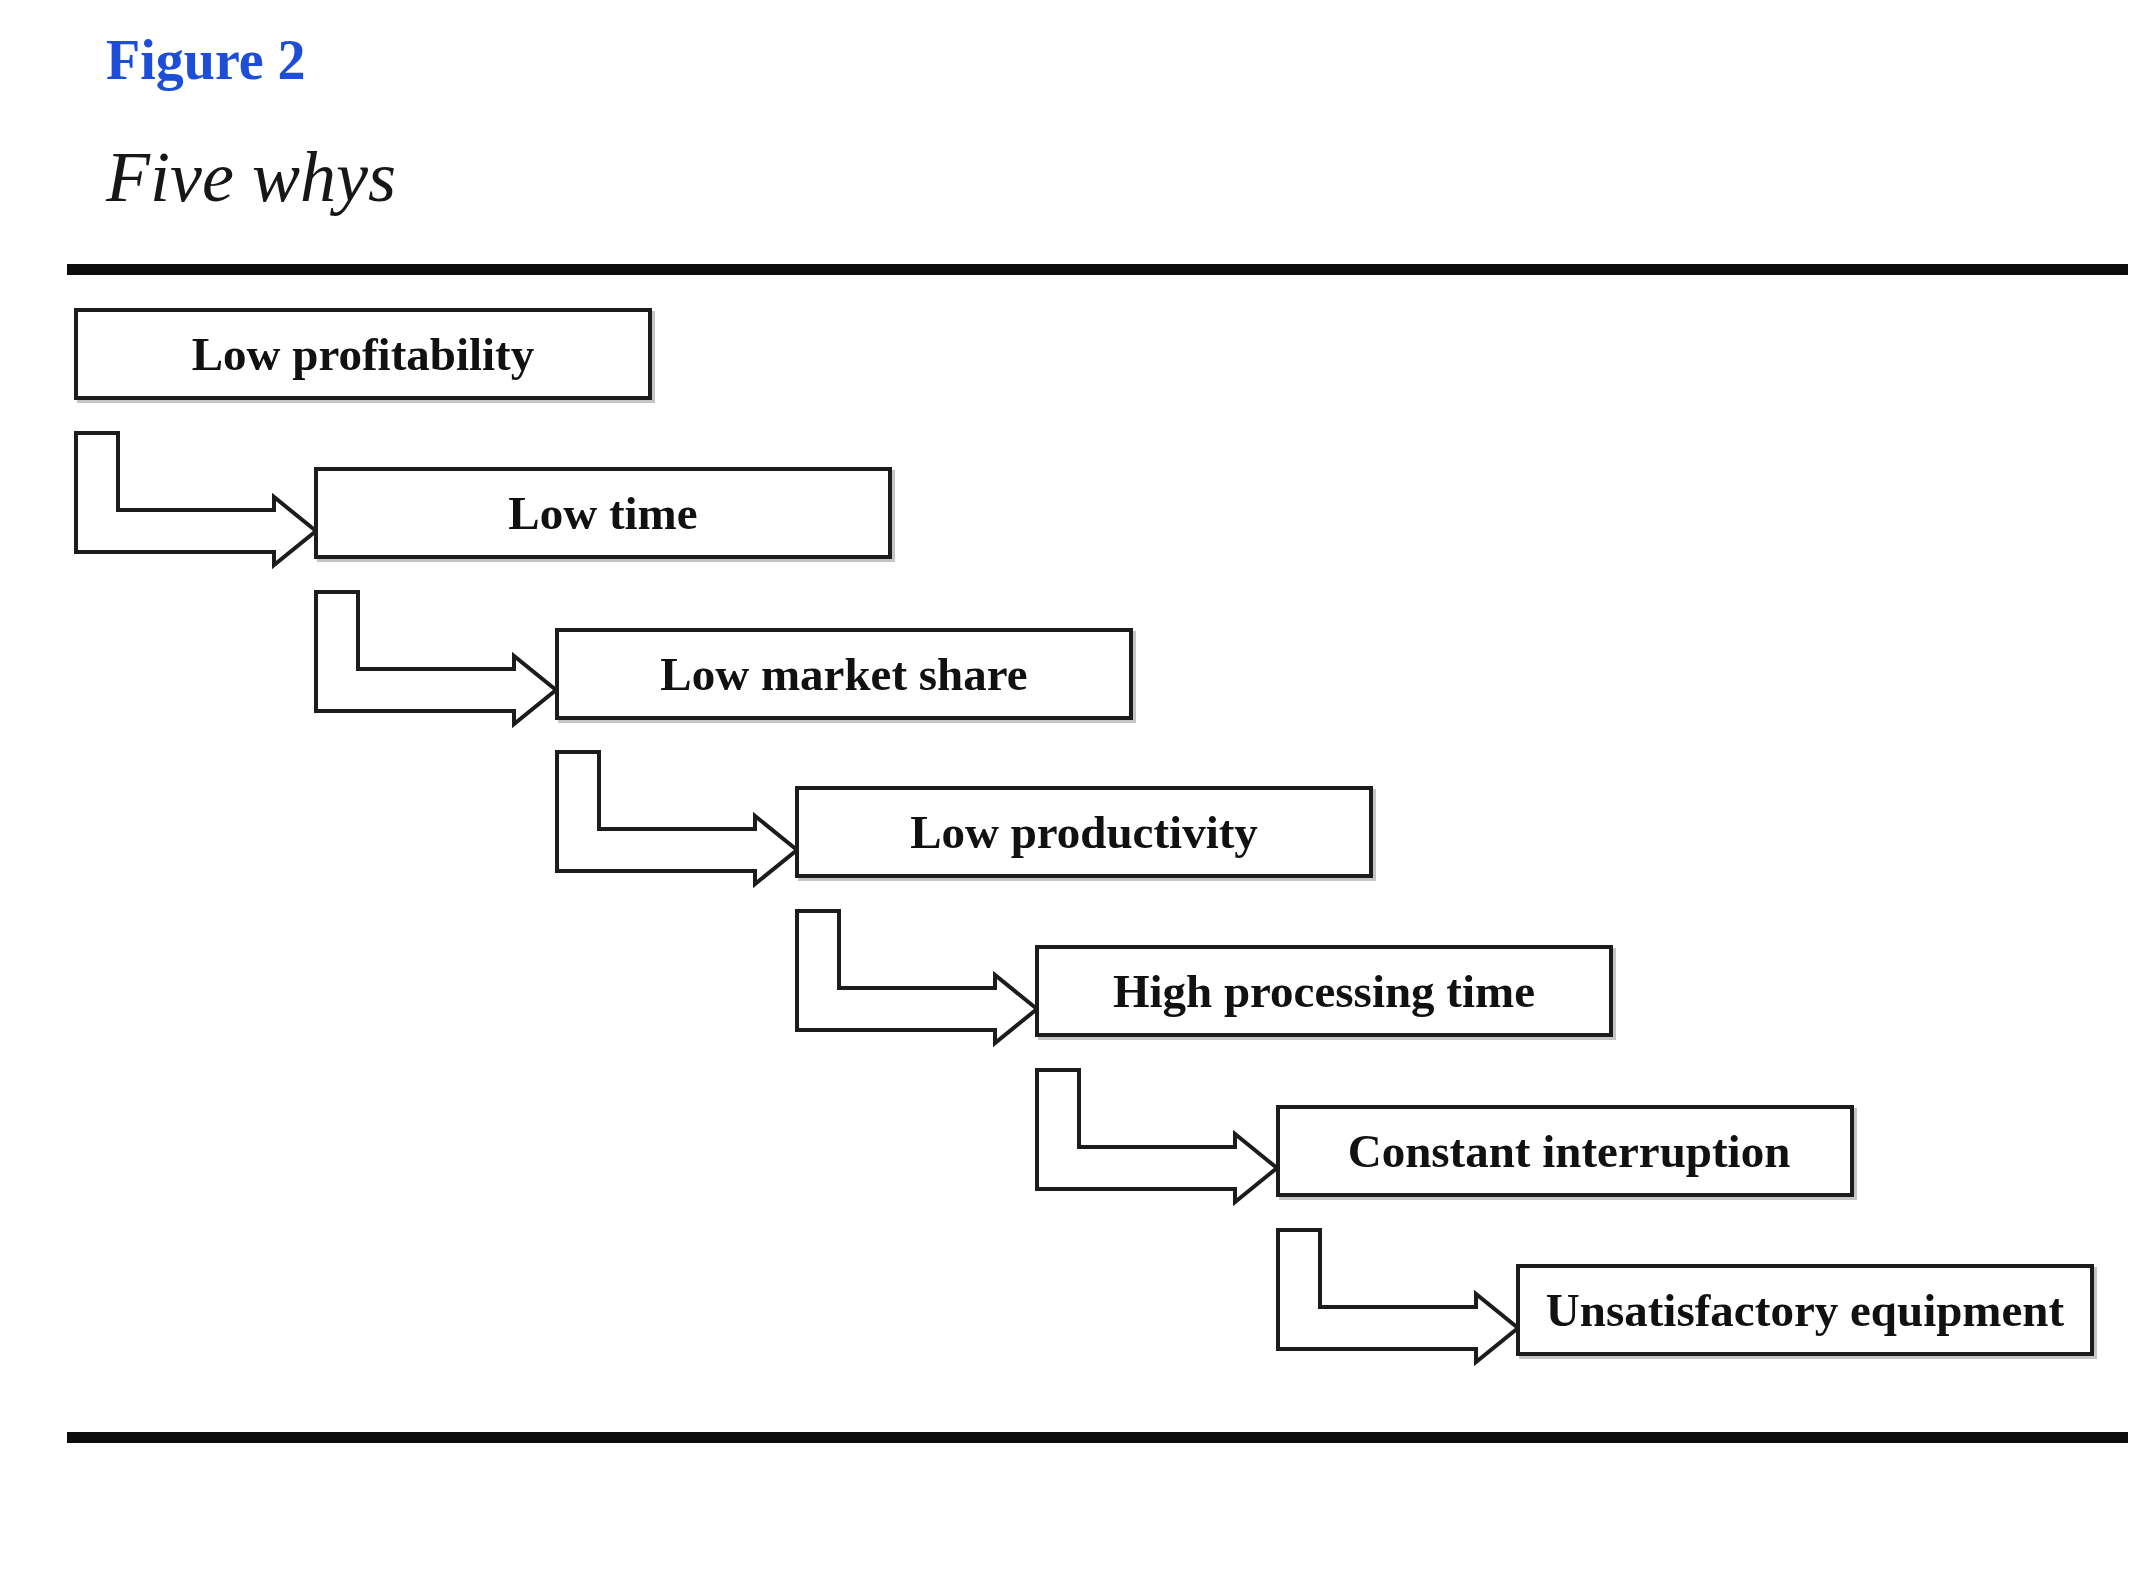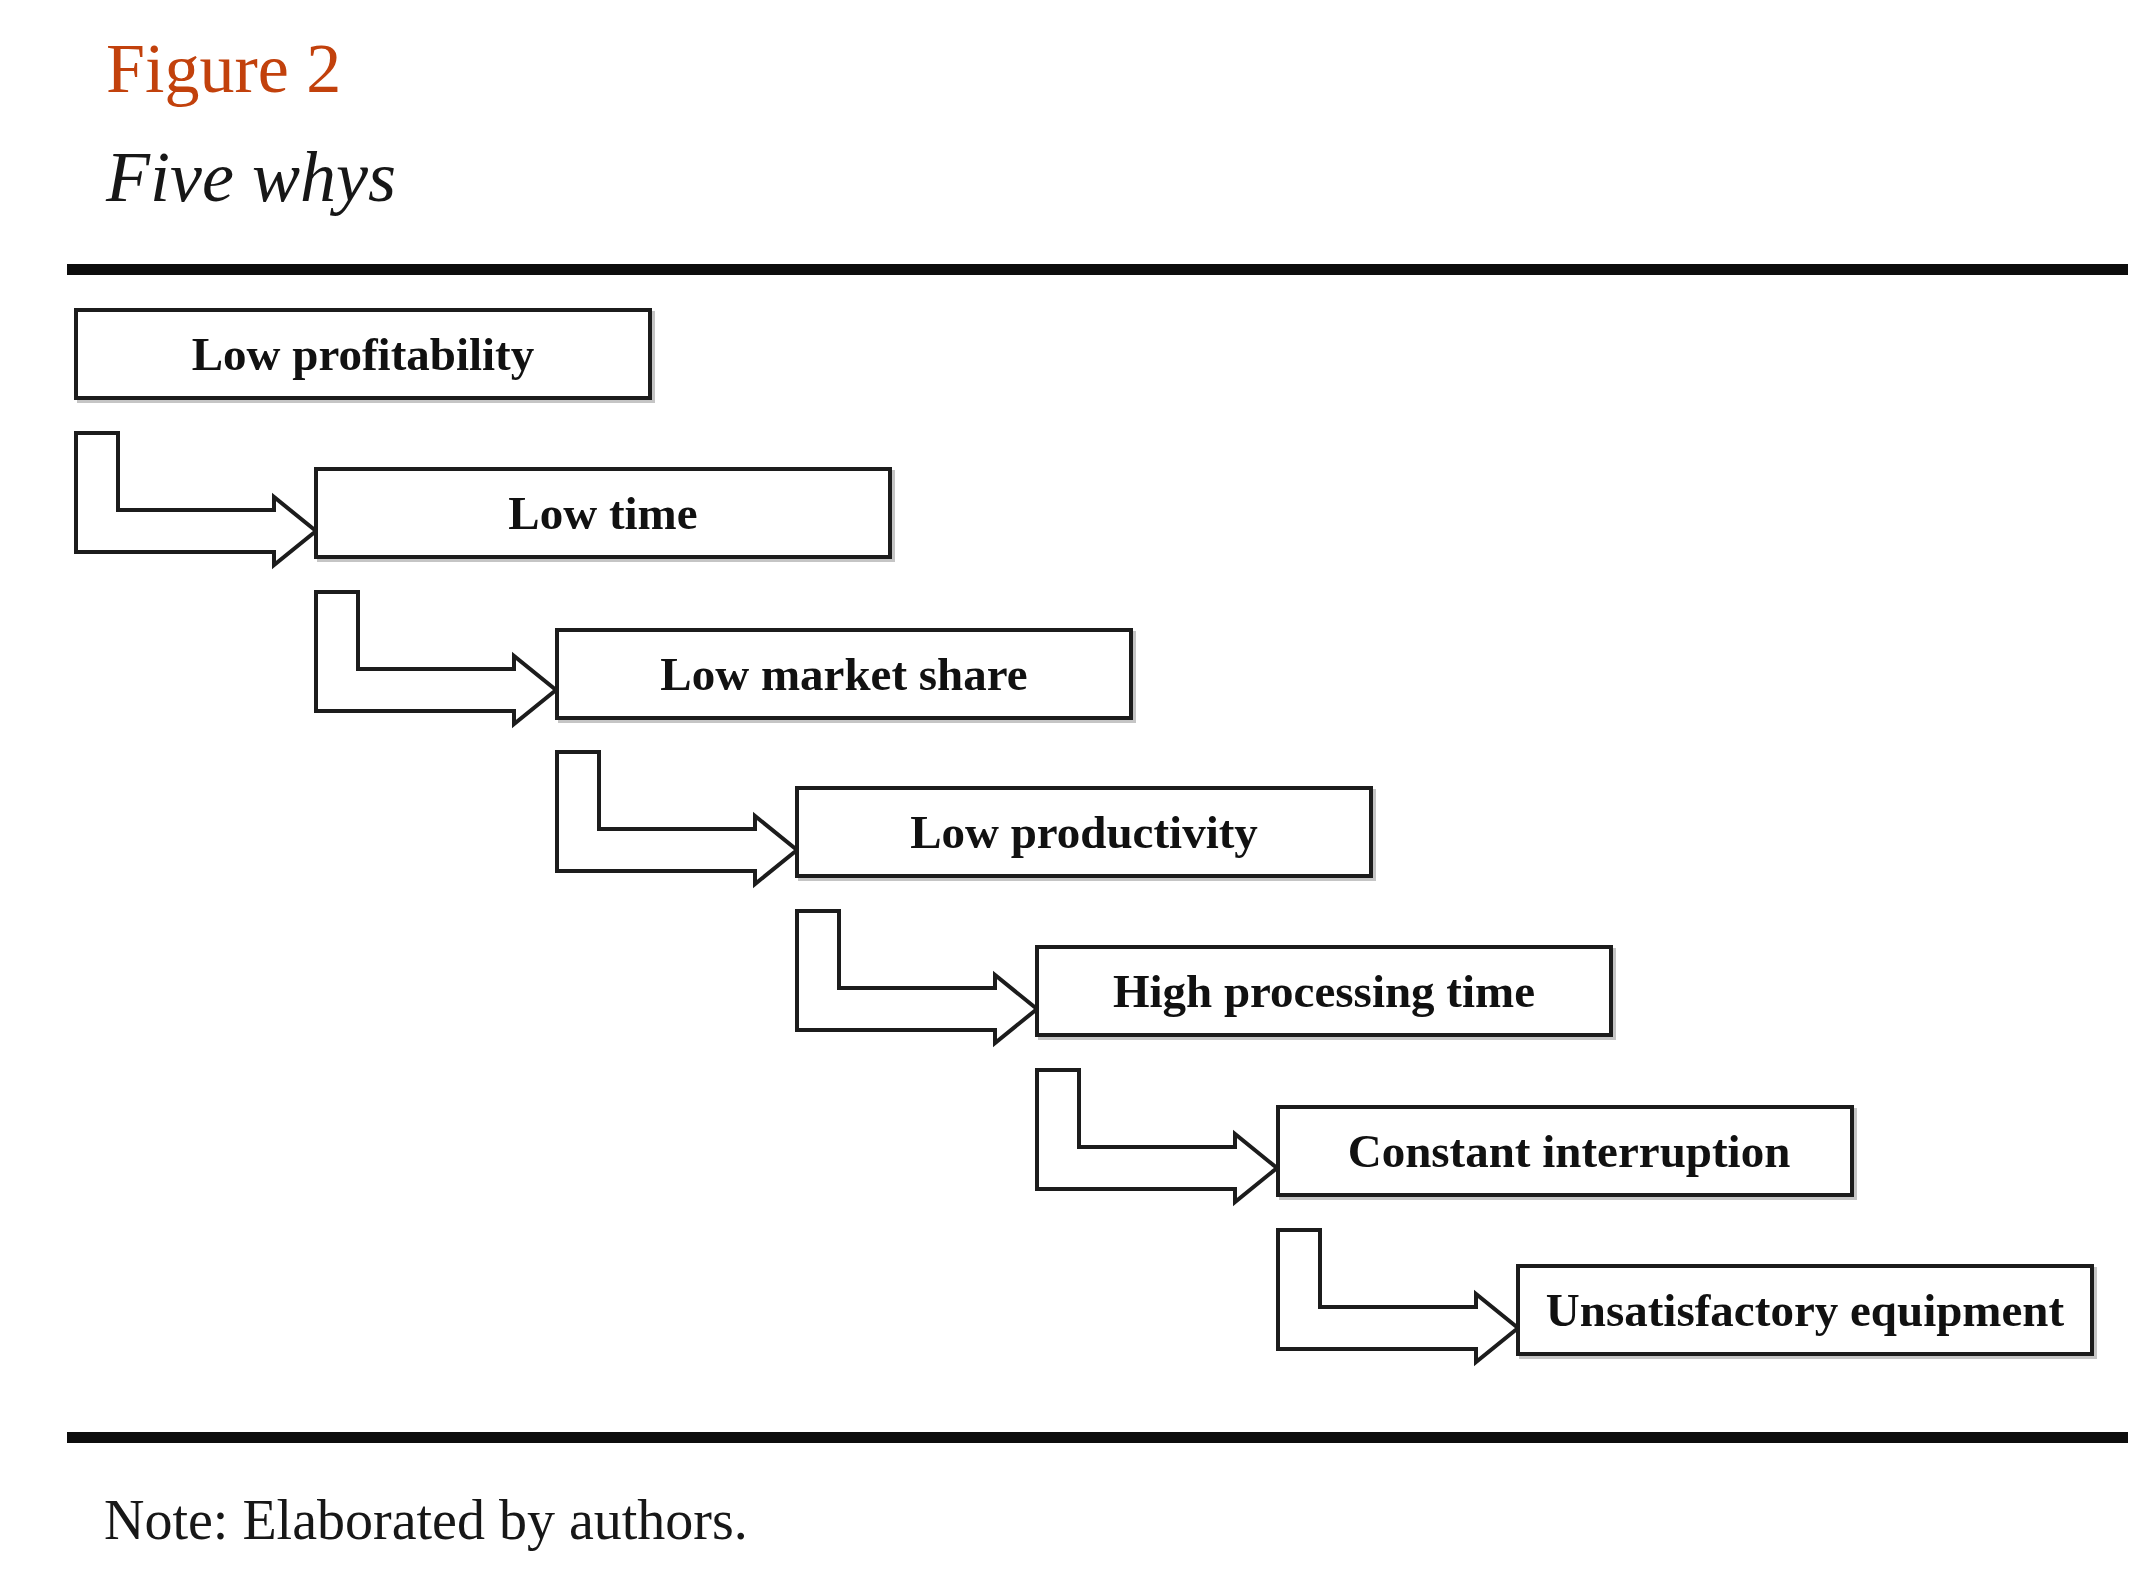--- a/index.html
+++ b/index.html
@@ -13,25 +13,25 @@
     height: 1580px;
     background: #ffffff;
     font-family: "Liberation Serif", serif;
     color: #1c1c1c;
     overflow: hidden;
   }
   .fig-label {
     position: absolute;
     left: 106px;
     top: 30px;
-    font-size: 70px;
-    font-weight: normal;
+    font-size: 56px;
+    font-weight: bold;
     line-height: 1.1;
     letter-spacing: 0px;
-    color: #c2410c;
+    color: #1d4ed8;
   }
   .fig-title {
     position: absolute;
     left: 106px;
     top: 138px;
     font-size: 72px;
     font-style: italic;
     font-weight: normal;
     line-height: 1.1;
     color: #171717;
@@ -146,15 +146,14 @@
   </div>
   <div class="node n5">
     <span>Constant interruption</span>
   </div>
   <div class="node n6">
     <span>Unsatisfactory equipment</span>
   </div>
 
   <div class="rule bottom"></div>
 
-  <div class="note">Note: Elaborated by authors.</div>
 
 </div>
 
 </body></html>

